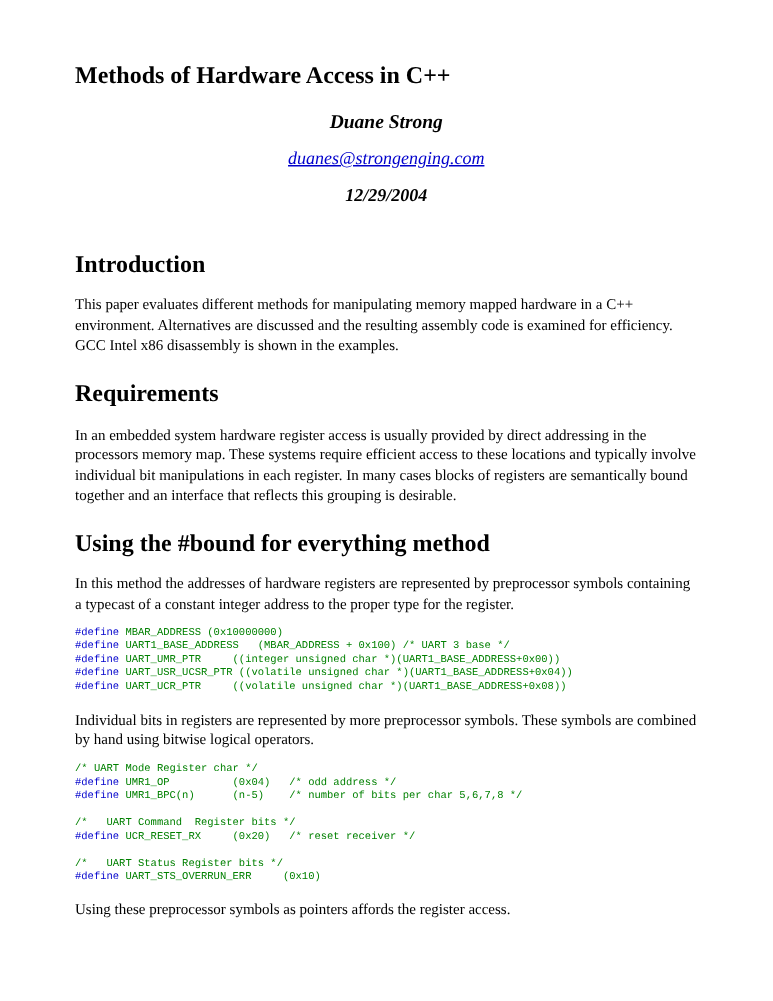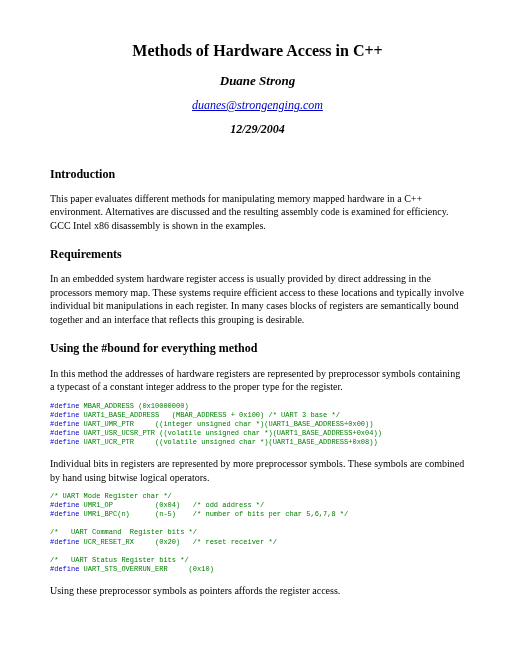--- a/index.html
+++ b/index.html
@@ -7,21 +7,20 @@
     background: #fff;
     width: 515px;
     height: 667px;
     font-family: "Times New Roman", Times, serif;
     color: #000;
     padding: 40px 50px 20px 50px;
     font-size: 10px;
     line-height: 1.35;
   }
   .title {
-    text-align: center;
     font-weight: bold;
     font-size: 16px;
     margin-bottom: 10px;
   }
   .author {
     text-align: center;
     font-style: italic;
     font-weight: bold;
     font-size: 13px;
     margin-bottom: 8px;
@@ -39,21 +38,21 @@
   }
   .date {
     text-align: center;
     font-style: italic;
     font-weight: bold;
     font-size: 12px;
     margin-bottom: 28px;
   }
   .section-heading {
     font-weight: bold;
-    font-size: 12px;
+    font-size: 16px;
     margin-top: 14px;
     margin-bottom: 10px;
   }
   .para {
     font-size: 10px;
     margin-bottom: 8px;
   }
   .code-block {
     font-family: "Courier New", Courier, monospace;
     font-size: 7px;

